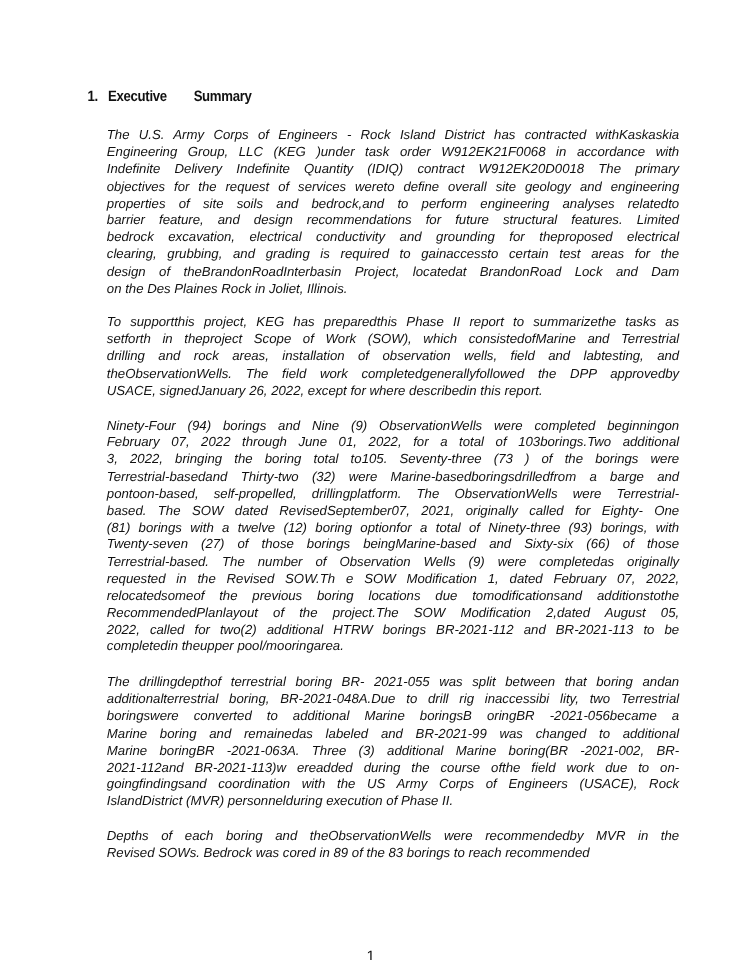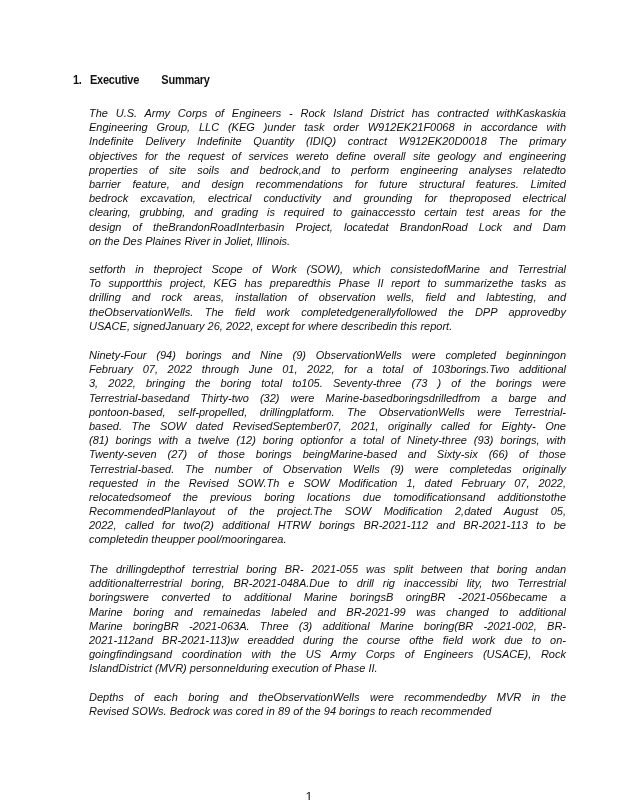--- a/index.html
+++ b/index.html
@@ -26,25 +26,25 @@
   <div class="para" id="p1">
       <span class="line">The U.S. Army Corps of Engineers - Rock Island District has contracted withKaskaskia</span>
       <span class="line">Engineering Group, LLC (KEG )under task   order W912EK21F0068 in accordance with</span>
       <span class="line">Indefinite Delivery Indefinite Quantity (IDIQ) contract W912EK20D0018 The primary</span>
       <span class="line" style="transform-origin: left center; transform: scaleX(0.992135); width: 480.781px;">objectives for the request of services wereto define overall site geology and engineering</span>
       <span class="line">properties of site soils and bedrock,and  to perform engineering analyses relatedto</span>
       <span class="line">barrier feature, and design recommendations for future structural features. Limited</span>
       <span class="line">bedrock excavation, electrical conductivity and grounding for theproposed electrical</span>
       <span class="line">clearing, grubbing, and grading is required to gainaccessto certain test areas for the</span>
       <span class="line">design of theBrandonRoadInterbasin Project, locatedat BrandonRoad Lock and Dam</span>
-      <span class="line last">on the Des Plaines River in Joliet, Illinois.</span>
+      <span class="line last">on the Des Plaines Rock in Joliet, Illinois.</span>
     </div>
   <div class="para" id="p2">
+      <span class="line">To supportthis project, KEG has preparedthis Phase II report to summarizethe tasks as</span>
       <span class="line">setforth in theproject Scope of Work (SOW), which consistedofMarine and Terrestrial</span>
-      <span class="line">To supportthis project, KEG has preparedthis Phase II report to summarizethe tasks as</span>
       <span class="line">drilling and rock areas, installation of observation wells, field and labtesting, and</span>
       <span class="line">theObservationWells. The field work completedgenerallyfollowed the DPP approvedby</span>
       <span class="line last">USACE, signedJanuary 26, 2022, except for where describedin this report.</span>
     </div>
   <div class="para" id="p3">
       <span class="line">Ninety-Four (94) borings and Nine (9) ObservationWells were completed beginningon</span>
       <span class="line">February 07, 2022 through June 01, 2022, for a total of 103borings.Two additional</span>
       <span class="line">3, 2022, bringing the boring total to105.   Seventy-three (73 ) of the borings were</span>
       <span class="line">Terrestrial-basedand Thirty-two (32) were Marine-basedboringsdrilledfrom a barge and</span>
       <span class="line">pontoon-based, self-propelled, drillingplatform. The ObservationWells were Terrestrial-</span>
@@ -63,17 +63,17 @@
       <span class="line">additionalterrestrial boring, BR-2021-048A.Due to drill rig inaccessibi lity, two Terrestrial</span>
       <span class="line">boringswere converted to additional Marine boringsB  oringBR -2021-056became a</span>
       <span class="line">Marine boring and remainedas labeled and  BR-2021-99 was changed  to additional</span>
       <span class="line">Marine boringBR -2021-063A. Three (3) additional Marine boring(BR -2021-002, BR-</span>
       <span class="line">2021-112and BR-2021-113)w ereadded during the course ofthe field work due to on-</span>
       <span class="line">goingfindingsand coordination with the US Army Corps of Engineers (USACE), Rock</span>
       <span class="line last">IslandDistrict (MVR) personnelduring execution of Phase II.</span>
     </div>
   <div class="para" id="p5">
       <span class="line">Depths of each boring and theObservationWells were recommendedby MVR in the</span>
-      <span class="line last">Revised SOWs. Bedrock was cored in 89 of the 94 borings to reach recommended</span>
+      <span class="line last">Revised SOWs. Bedrock was cored in 89 of the 83 borings to reach recommended</span>
     </div>
 
   <div class="pagenum">1</div>
 </div>
 
 </body></html>

